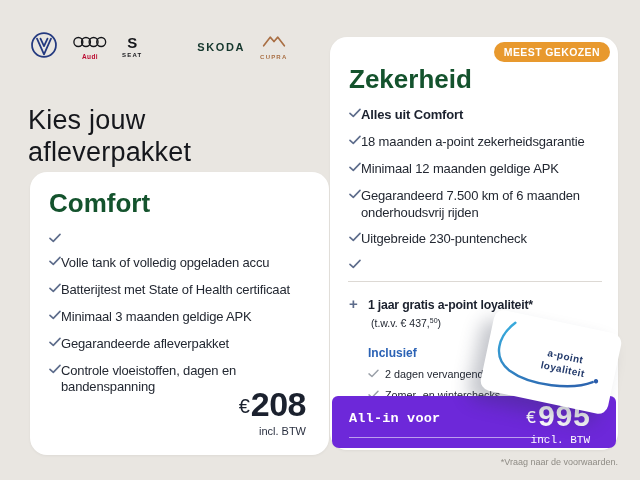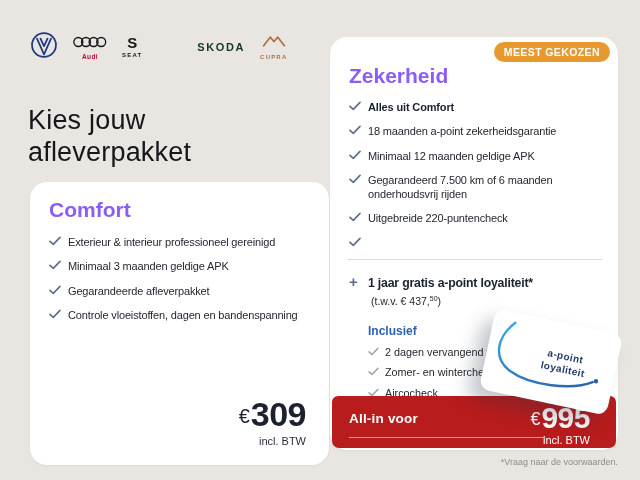--- a/index.html
+++ b/index.html
@@ -17,33 +17,33 @@
   .seat-label { color:#15161a; }
   .skoda-label { font-size:11px; font-weight:800; letter-spacing:1.6px; color:#14362c;margin-left:40px; }
   .cupra-label { color:#a96f44; }
 
   
   .page-title { position:absolute; left:28px; top:78px; width:215px;
     font-size:27px; line-height:1.2; font-weight:500; color:#15171c; letter-spacing:0.2px;margin-top:26px; }
 
   
   .card { position:absolute; background:#fff; border-radius:17px; box-shadow:0 1px 3px rgba(0,0,0,0.05); }
-  .card h2 { font-size:21px; font-weight:700; color:#8b5cf6; }
-
-  .comfort { left:30px; top:182px; width:299px; height:283px; }
+  .card h2 { font-size:26px; font-weight:700; color:#14532d; }
+
+  .comfort { left:30px; top:172px; width:299px; height:283px; }
   .comfort h2 { margin:16px 0 13px 19px; }
 
   .zekerheid { left:330px; top:37px; width:288px; height:413px; }
   .zekerheid h2 { margin:27px 0 12px 19px; }
 
   .badge { position:absolute; top:5px; right:8px; background:#e8992e; color:#fff;
     font-size:10.5px; font-weight:700; letter-spacing:0.4px; padding:4px 10px; border-radius:10px; }
 
   ul.checklist { list-style:none; padding:0 10px 0 19px; }
-  ul.checklist li { display:flex; gap:7px; font-size:11px; letter-spacing:-0.15px;
+  ul.checklist li { display:flex; gap:0; font-size:13px; letter-spacing:-0.15px;
     line-height:1.3; color:#232832; margin-bottom:10px; }
   .check { flex:0 0 12px; width:12px; height:12px; margin-top:1px; color:#5d6c8b; }
   .check svg { display:block; width:12px; height:10px; }
   li.bold .txt { font-weight:700; color:#1b212e; }
 
   
   .price-block { position:absolute; right:23px; bottom:18px; text-align:right; color:#1b212e; }
   .price-line .cur { font-size:20px; font-weight:500; vertical-align:3px; margin-right:1px; }
   .price-line .amt { font-size:34px; font-weight:700; letter-spacing:-0.5px; }
   .price-note { font-size:11px; color:#2a3040; margin-top:1px; }
@@ -65,21 +65,21 @@
   
   .loyalty-card { position:absolute; left:156px; top:284px; width:130px; height:82px;
     background:#fff; border-radius:10px; transform:rotate(12deg); z-index:3;
     box-shadow:-10px 12px 18px rgba(40,45,70,0.28); overflow:hidden; }
   .loyalty-card svg.arc { position:absolute; left:0; top:0; }
   .loyalty-card .lc-text { position:absolute; left:38px; top:26px; width:80px; text-align:center;
     font-size:10px; font-weight:700; color:#233a6b; letter-spacing:0.4px; line-height:1.3; }
 
   
   .bar { position:absolute; left:2px; right:2px; bottom:2px; height:52px;
-    background:#b91c1c; border-radius:6px 6px 7px 7px; color:#fff; z-index:2; }
+    background:#6d28d9; border-radius:6px 6px 7px 7px; color:#fff; z-index:2;font-family:Liberation Mono, monospace; }
   .bar-label { position:absolute; left:17px; top:15px; font-size:13.5px; font-weight:600; letter-spacing:0.2px; }
   .bar-line { position:absolute; left:17px; top:41px; width:196px; height:1px; background:rgba(255,255,255,0.55); }
   .bar-price { position:absolute; right:26px; top:5px; text-align:right; }
   .bar-price .cur { font-size:18px; font-weight:500; vertical-align:3px; margin-right:1px; }
   .bar-price .amt { font-size:30px; font-weight:700; letter-spacing:-0.5px; }
   .bar-note { font-size:11px; margin-top:-1px; }
 
   .footnote { position:absolute; right:22px; top:457px; font-size:9px; color:#8f8c85;text-align:right; }
 </style>
 </head>
@@ -130,21 +130,36 @@
 
   <section class="card comfort">
     <h2>Comfort</h2>
     <ul class="checklist">
       <li>
         <span class="check">
             <svg viewBox="0 0 12 10">
               <path d="M1 5.4 L4.3 8.4 L11 1.4" fill="none" stroke="currentColor" stroke-width="1.6" stroke-linecap="round" stroke-linejoin="round"></path>
             </svg>
           </span>
-        <span class="txt">Exterieur &amp; interieur professioneel gereinigd</span>
+      </li>
+      <li>
+        <span class="check">
+            <svg viewBox="0 0 12 10">
+              <path d="M1 5.4 L4.3 8.4 L11 1.4" fill="none" stroke="currentColor" stroke-width="1.6" stroke-linecap="round" stroke-linejoin="round"></path>
+            </svg>
+          </span>
+        <span class="txt">Volle tank of volledig opgeladen accu</span>
+      </li>
+      <li>
+        <span class="check">
+            <svg viewBox="0 0 12 10">
+              <path d="M1 5.4 L4.3 8.4 L11 1.4" fill="none" stroke="currentColor" stroke-width="1.6" stroke-linecap="round" stroke-linejoin="round"></path>
+            </svg>
+          </span>
+        <span class="txt">Batterijtest met State of Health certificaat</span>
       </li>
       <li>
         <span class="check">
             <svg viewBox="0 0 12 10">
               <path d="M1 5.4 L4.3 8.4 L11 1.4" fill="none" stroke="currentColor" stroke-width="1.6" stroke-linecap="round" stroke-linejoin="round"></path>
             </svg>
           </span>
         <span class="txt">Minimaal 3 maanden geldige APK</span>
       </li>
       <li>
@@ -159,21 +174,21 @@
         <span class="check">
             <svg viewBox="0 0 12 10">
               <path d="M1 5.4 L4.3 8.4 L11 1.4" fill="none" stroke="currentColor" stroke-width="1.6" stroke-linecap="round" stroke-linejoin="round"></path>
             </svg>
           </span>
         <span class="txt">Controle vloeistoffen, dagen en bandenspanning</span>
       </li>
     </ul>
     <div class="price-block">
       <div class="price-line">
-        <span class="cur">€</span><span class="amt">309</span>
+        <span class="cur">€</span><span class="amt">208</span>
       </div>
       <div class="price-note">incl. BTW</div>
     </div>
   </section>
 
   <section class="card zekerheid">
     <div class="badge">MEEST GEKOZEN</div>
     <h2>Zekerheid</h2>
     <ul class="checklist">
       <li class="bold">
@@ -207,21 +222,21 @@
             </svg>
           </span>
         <span class="txt">Gegarandeerd 7.500 km of 6 maanden onderhoudsvrij rijden</span>
       </li>
       <li>
         <span class="check">
             <svg viewBox="0 0 12 10">
               <path d="M1 5.4 L4.3 8.4 L11 1.4" fill="none" stroke="currentColor" stroke-width="1.6" stroke-linecap="round" stroke-linejoin="round"></path>
             </svg>
           </span>
-        <span class="txt">Uitgebreide 220-puntencheck</span>
+        <span class="txt">Uitgebreide 230-puntencheck</span>
       </li>
       <li>
         <span class="check">
             <svg viewBox="0 0 12 10">
               <path d="M1 5.4 L4.3 8.4 L11 1.4" fill="none" stroke="currentColor" stroke-width="1.6" stroke-linecap="round" stroke-linejoin="round"></path>
             </svg>
           </span>
       </li>
     </ul>
 

